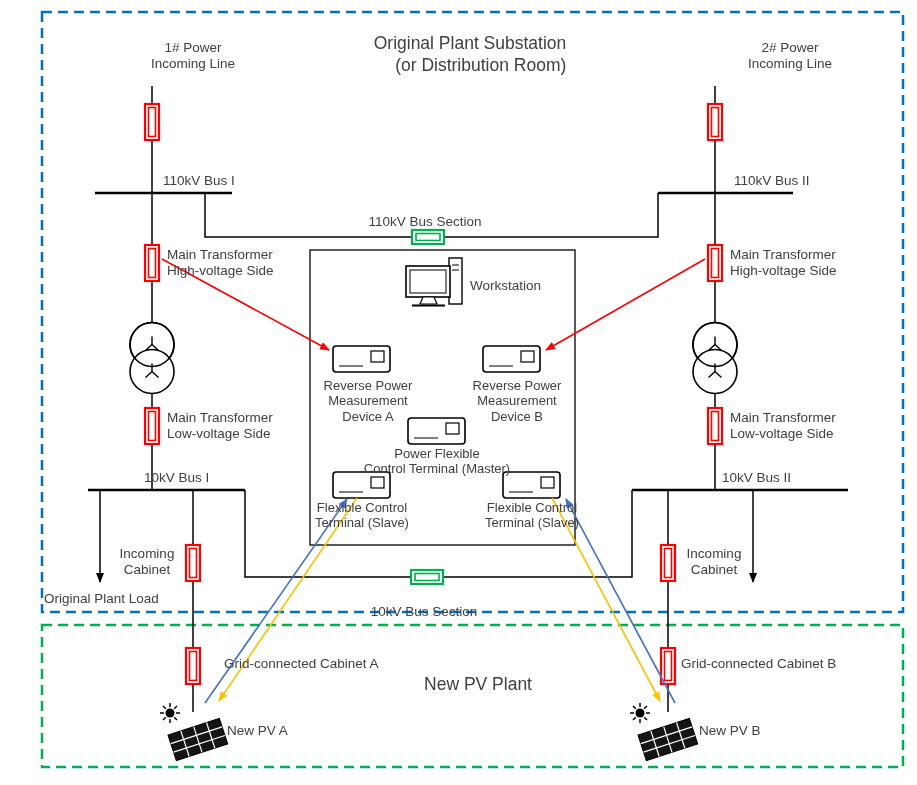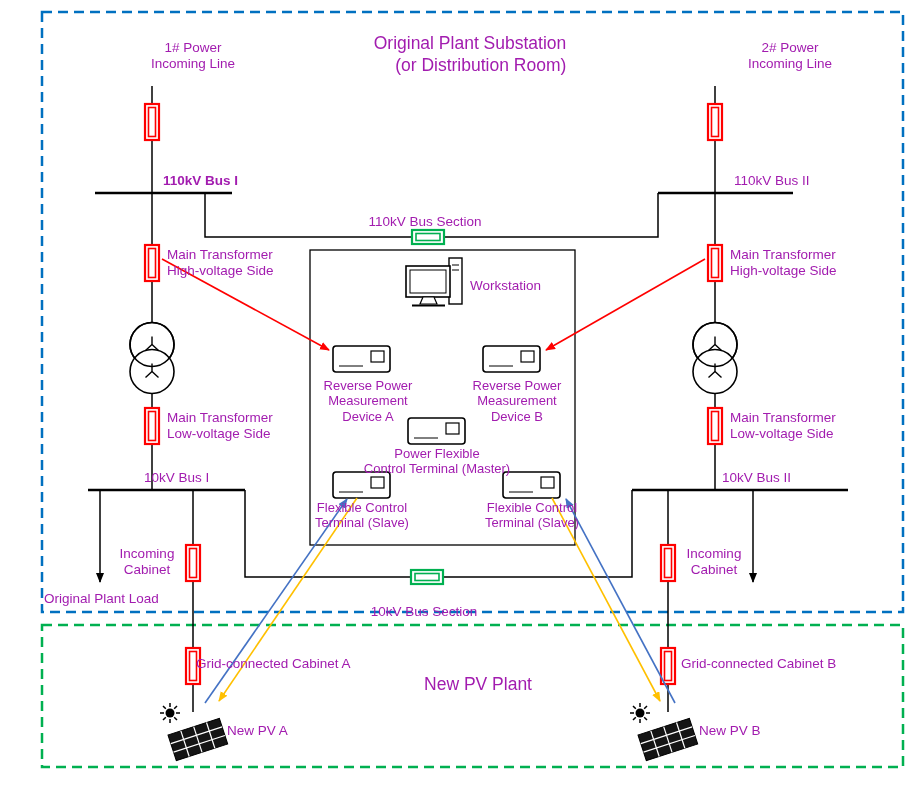--- a/index.html
+++ b/index.html
@@ -2,21 +2,21 @@
 <html><head>
 <meta charset="utf-8">
 <style>
   html,body { margin:0; padding:0; background:#ffffff; }
   .canvas {
     position:relative; width:917px; height:785px; background:#ffffff;
     font-family:"Liberation Sans", sans-serif; overflow:hidden;
   }
   .svg-layer { position:absolute; left:0; top:0; width:917px; height:785px; }
   .label {
-    position:absolute; color:#a21caf; font-size:13.5px; line-height:1.18;
+    position:absolute; color:#404040; font-size:13.5px; line-height:1.18;
     white-space:pre-line;
   }
   .center { transform:translateX(-50%); text-align:center; }
   .title { font-weight:normal; font-size:17.5px; line-height:1.25;text-align:right; }
   .small { font-size:13px; }
 </style>
 </head>
 <body>
 
 <div class="canvas">
@@ -179,21 +179,21 @@
     <line x1="552" y1="498" x2="660" y2="701" stroke="#FFC000" stroke-width="1.6" marker-end="url(#arr-yellow)"></line>
   </svg>
 
   <div class="label center title" style="left:470px; top:33px;">Original Plant Substation
 (or Distribution Room)</div>
   <div class="label center" style="left:193px; top:40px;">1# Power
 Incoming Line</div>
   <div class="label center" style="left:790px; top:40px;">2# Power
 Incoming Line</div>
 
-  <div class="label" style="left:163px; top:173px;font-weight:bold;">110kV Bus I</div>
+  <div class="label" style="left:163px; top:173px;">110kV Bus I</div>
   <div class="label" style="left:726px; top:173px;margin-left:8px;">110kV Bus II</div>
   <div class="label center" style="left:425px; top:214px;">110kV Bus Section</div>
 
   <div class="label" style="left:167px; top:247px;">Main Transformer
 High-voltage Side</div>
   <div class="label" style="left:730px; top:247px;">Main Transformer
 High-voltage Side</div>
   <div class="label" style="left:167px; top:410px;">Main Transformer
 Low-voltage Side</div>
   <div class="label" style="left:730px; top:410px;">Main Transformer
@@ -217,18 +217,18 @@
 Measurement
 Device B</div>
   <div class="label center small" style="left:437px; top:446px;">Power Flexible
 Control Terminal (Master)</div>
   <div class="label center small" style="left:362px; top:500px;">Flexible Control
 Terminal (Slave)</div>
   <div class="label center small" style="left:532px; top:500px;">Flexible Control
 Terminal (Slave)</div>
 
   <div class="label center title" style="left:478px; top:674px;">New PV Plant</div>
-  <div class="label" style="left:196px; top:656px;">Grid-connected Cabinet A</div>
+  <div class="label" style="left:224px; top:656px;">Grid-connected Cabinet A</div>
   <div class="label" style="left:681px; top:656px;">Grid-connected Cabinet B</div>
   <div class="label" style="left:227px; top:723px;text-align:center;">New PV A</div>
   <div class="label" style="left:699px; top:723px;">New PV B</div>
 
 </div>
 
 </body></html>

